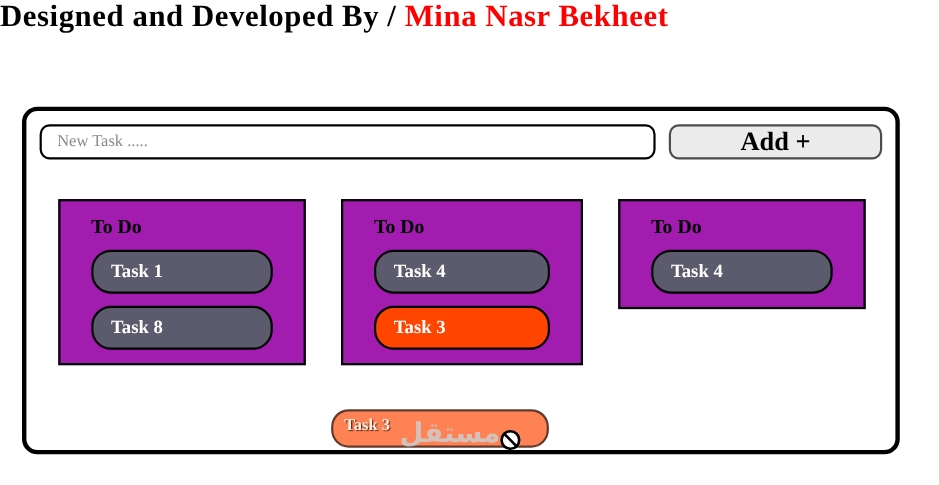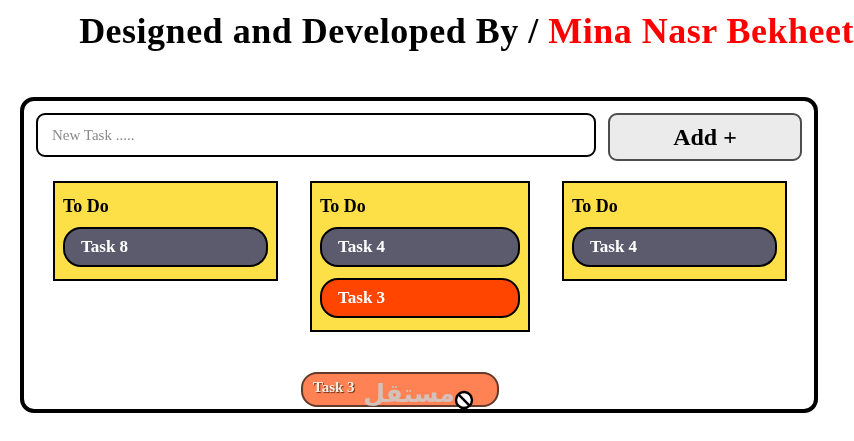--- a/index.html
+++ b/index.html
@@ -6,51 +6,51 @@
     --task-default:#5b5b6d;
     --task-active:#ff4500;
     --title-name:#ff0000;
   }
   *{box-sizing:border-box;margin:0;padding:0;}
   html,body{width:854px;height:441px;overflow:hidden;background:#ffffff;
     font-family:"Liberation Serif",serif;}
   body{position:relative;}
 
   .page-title{
-    position:absolute;left:0;top:10px;width:100%;
-    text-align:right;font-size:36px;font-weight:bold;color:#000;
+    position:absolute;left:0;top:0;width:100%;
+    text-align:left;font-size:28px;font-weight:bold;color:#000;
     letter-spacing:.5px;
   }
   .page-title .name{color:var(--title-name);}
 
   .board{
     position:absolute;left:20px;top:97px;width:798px;height:316px;
     border:4px solid #000;border-radius:14px;background:#fff;
   }
 
   .new-task-input{
-    position:absolute;left:12px;top:12px;width:560px;height:44px;
+    position:absolute;left:12px;top:12px;width:560px;height:32px;
     border:2px solid #000;border-radius:9px;
     font-family:"Liberation Serif",serif;font-size:15px;color:#222;
     padding:0 14px;outline:none;background:#fff;
   }
   .new-task-input::placeholder{color:#8a8a8a;}
 
   .add-btn{
-    position:absolute;left:584px;top:12px;width:194px;height:48px;
+    position:absolute;left:584px;top:12px;width:194px;height:32px;
     background:#ebebeb;border:2px solid #4d4d4d;border-radius:9px;
     font-family:"Liberation Serif",serif;font-size:24px;font-weight:bold;color:#000;
     cursor:pointer;
   }
 
   .columns-row{position:absolute;left:0;top:0;width:100%;height:100%;}
   .column{
     position:absolute;top:80px;
-    border:2px solid #000;background:#fde047;
-    padding:12px 8px;
+    border:2px solid #000;background:#a21caf;
+    padding:12px 28px;
   }
   .column:nth-child(1){left:29px;width:225px;}
   .column:nth-child(2){left:286px;width:220px;}
   .column:nth-child(3){left:538px;width:225px;}
 
   .column-title{
     font-size:18px;font-weight:bold;color:#000;line-height:22px;
     margin-bottom:10px;
   }
 
@@ -96,20 +96,21 @@
 <body>
 
 <h1 class="page-title"><span>Designed and Developed By / </span><span class="name">Mina Nasr Bekheet</span></h1>
 
 <div class="board">
   <input class="new-task-input" type="text" placeholder="New Task ....." style="">
   <button class="add-btn">Add +</button>
   <div class="columns-row">
       <div class="column">
         <div class="column-title">To Do</div>
+        <div class="task-pill">Task 1</div>
         <div class="task-pill">Task 8</div>
       </div>
       <div class="column">
         <div class="column-title">To Do</div>
         <div class="task-pill">Task 4</div>
         <div class="task-pill active">Task 3</div>
       </div>
       <div class="column">
         <div class="column-title">To Do</div>
         <div class="task-pill">Task 4</div>

